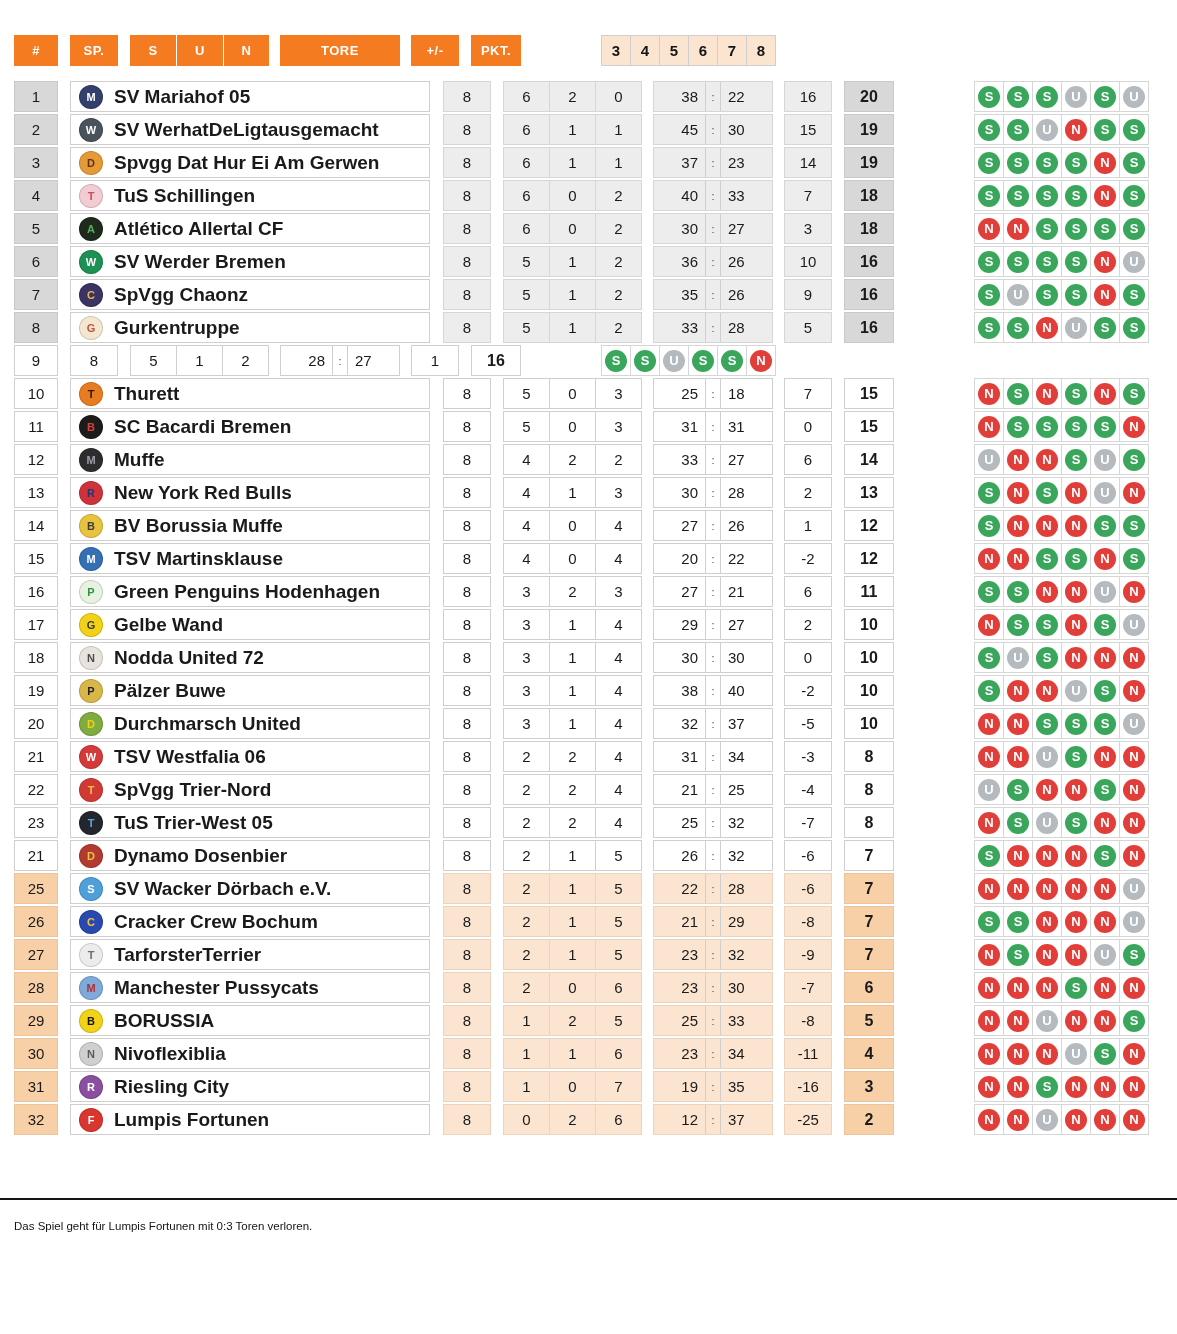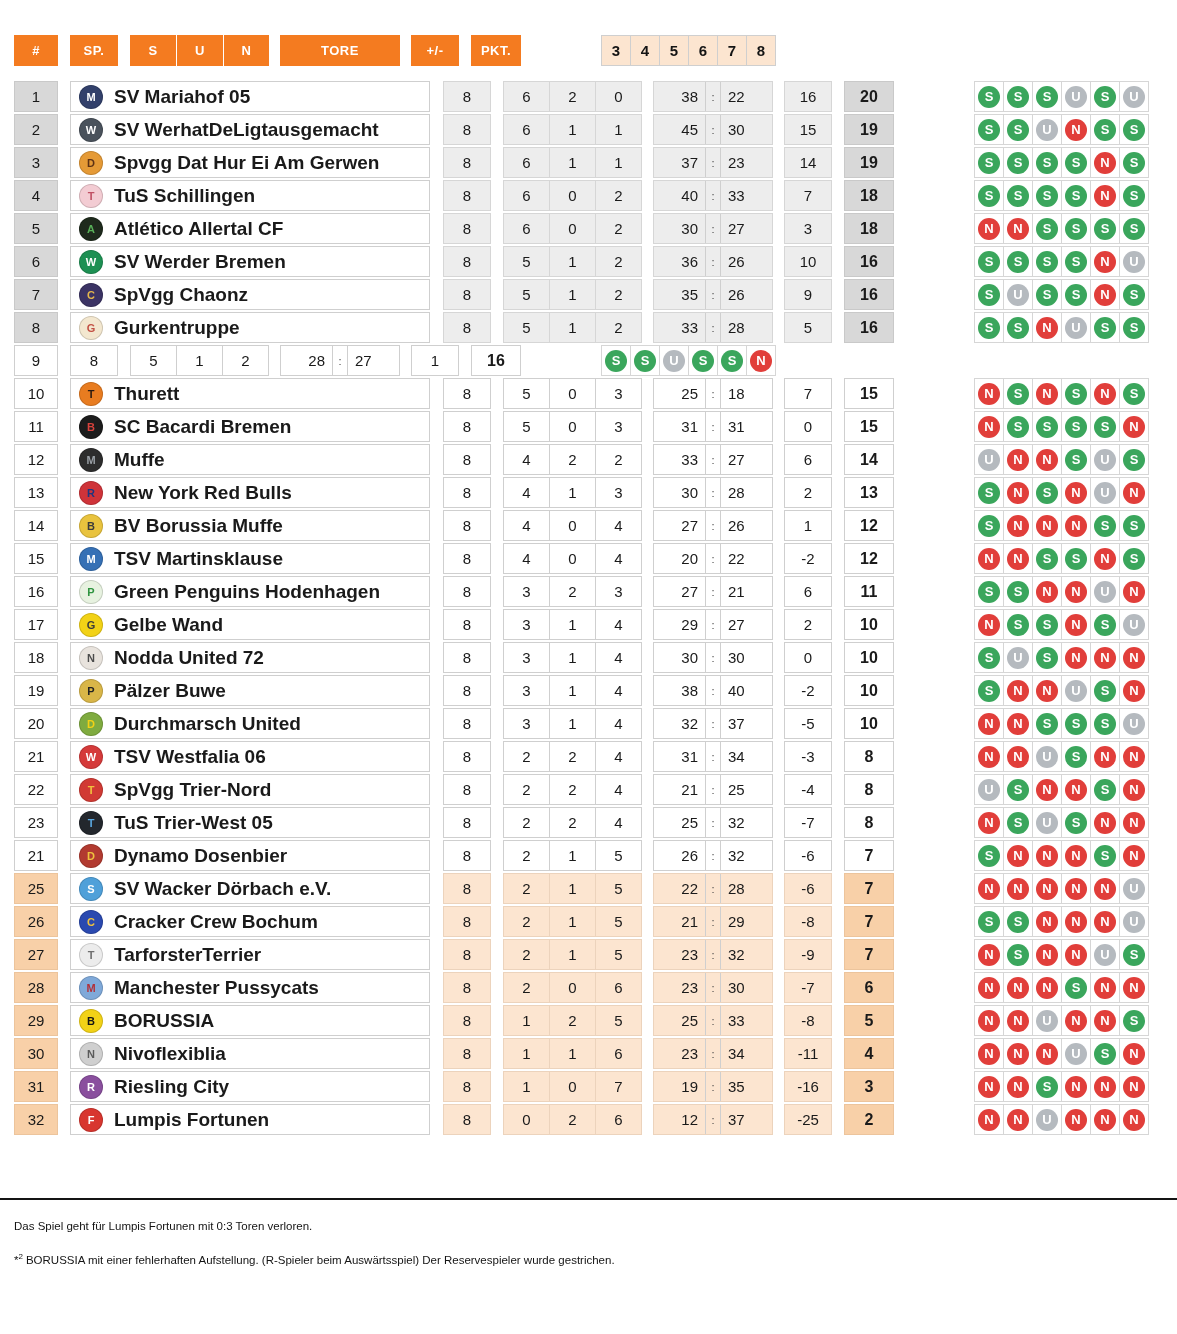--- a/index.html
+++ b/index.html
@@ -1300,16 +1300,15 @@
         <span class="badge" style="background:#e13e3a">N</span>
             </div>
     </div>
   </div>
       </div>
   </div>
 
   <div class="footer">
     <div id="fnotes">
   <div class="fnote">Das Spiel geht für Lumpis Fortunen mit 0:3 Toren verloren.</div>
-  <div class="fnote"><span class="fnmark">*<sup>2</sup></span>BORUSSIA mit einer fehlerhaften Aufstellung. (R-Spieler beim Auswärtsspiel) Der Reservespieler wurde gestrichen.</div>
       </div>
   </div>
 </div>
 
 </body></html>

